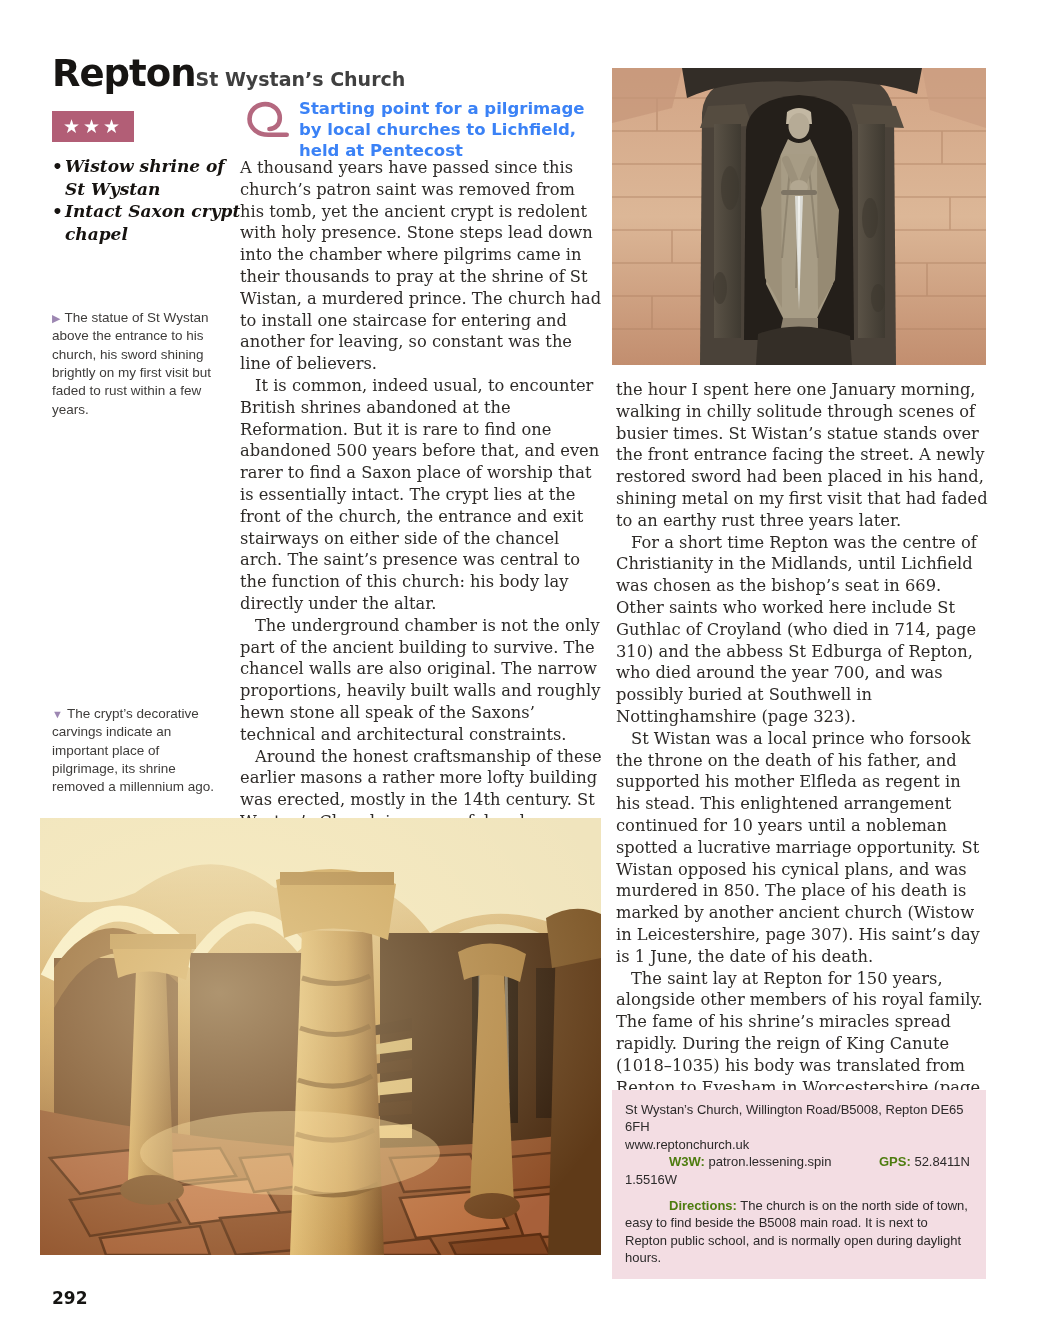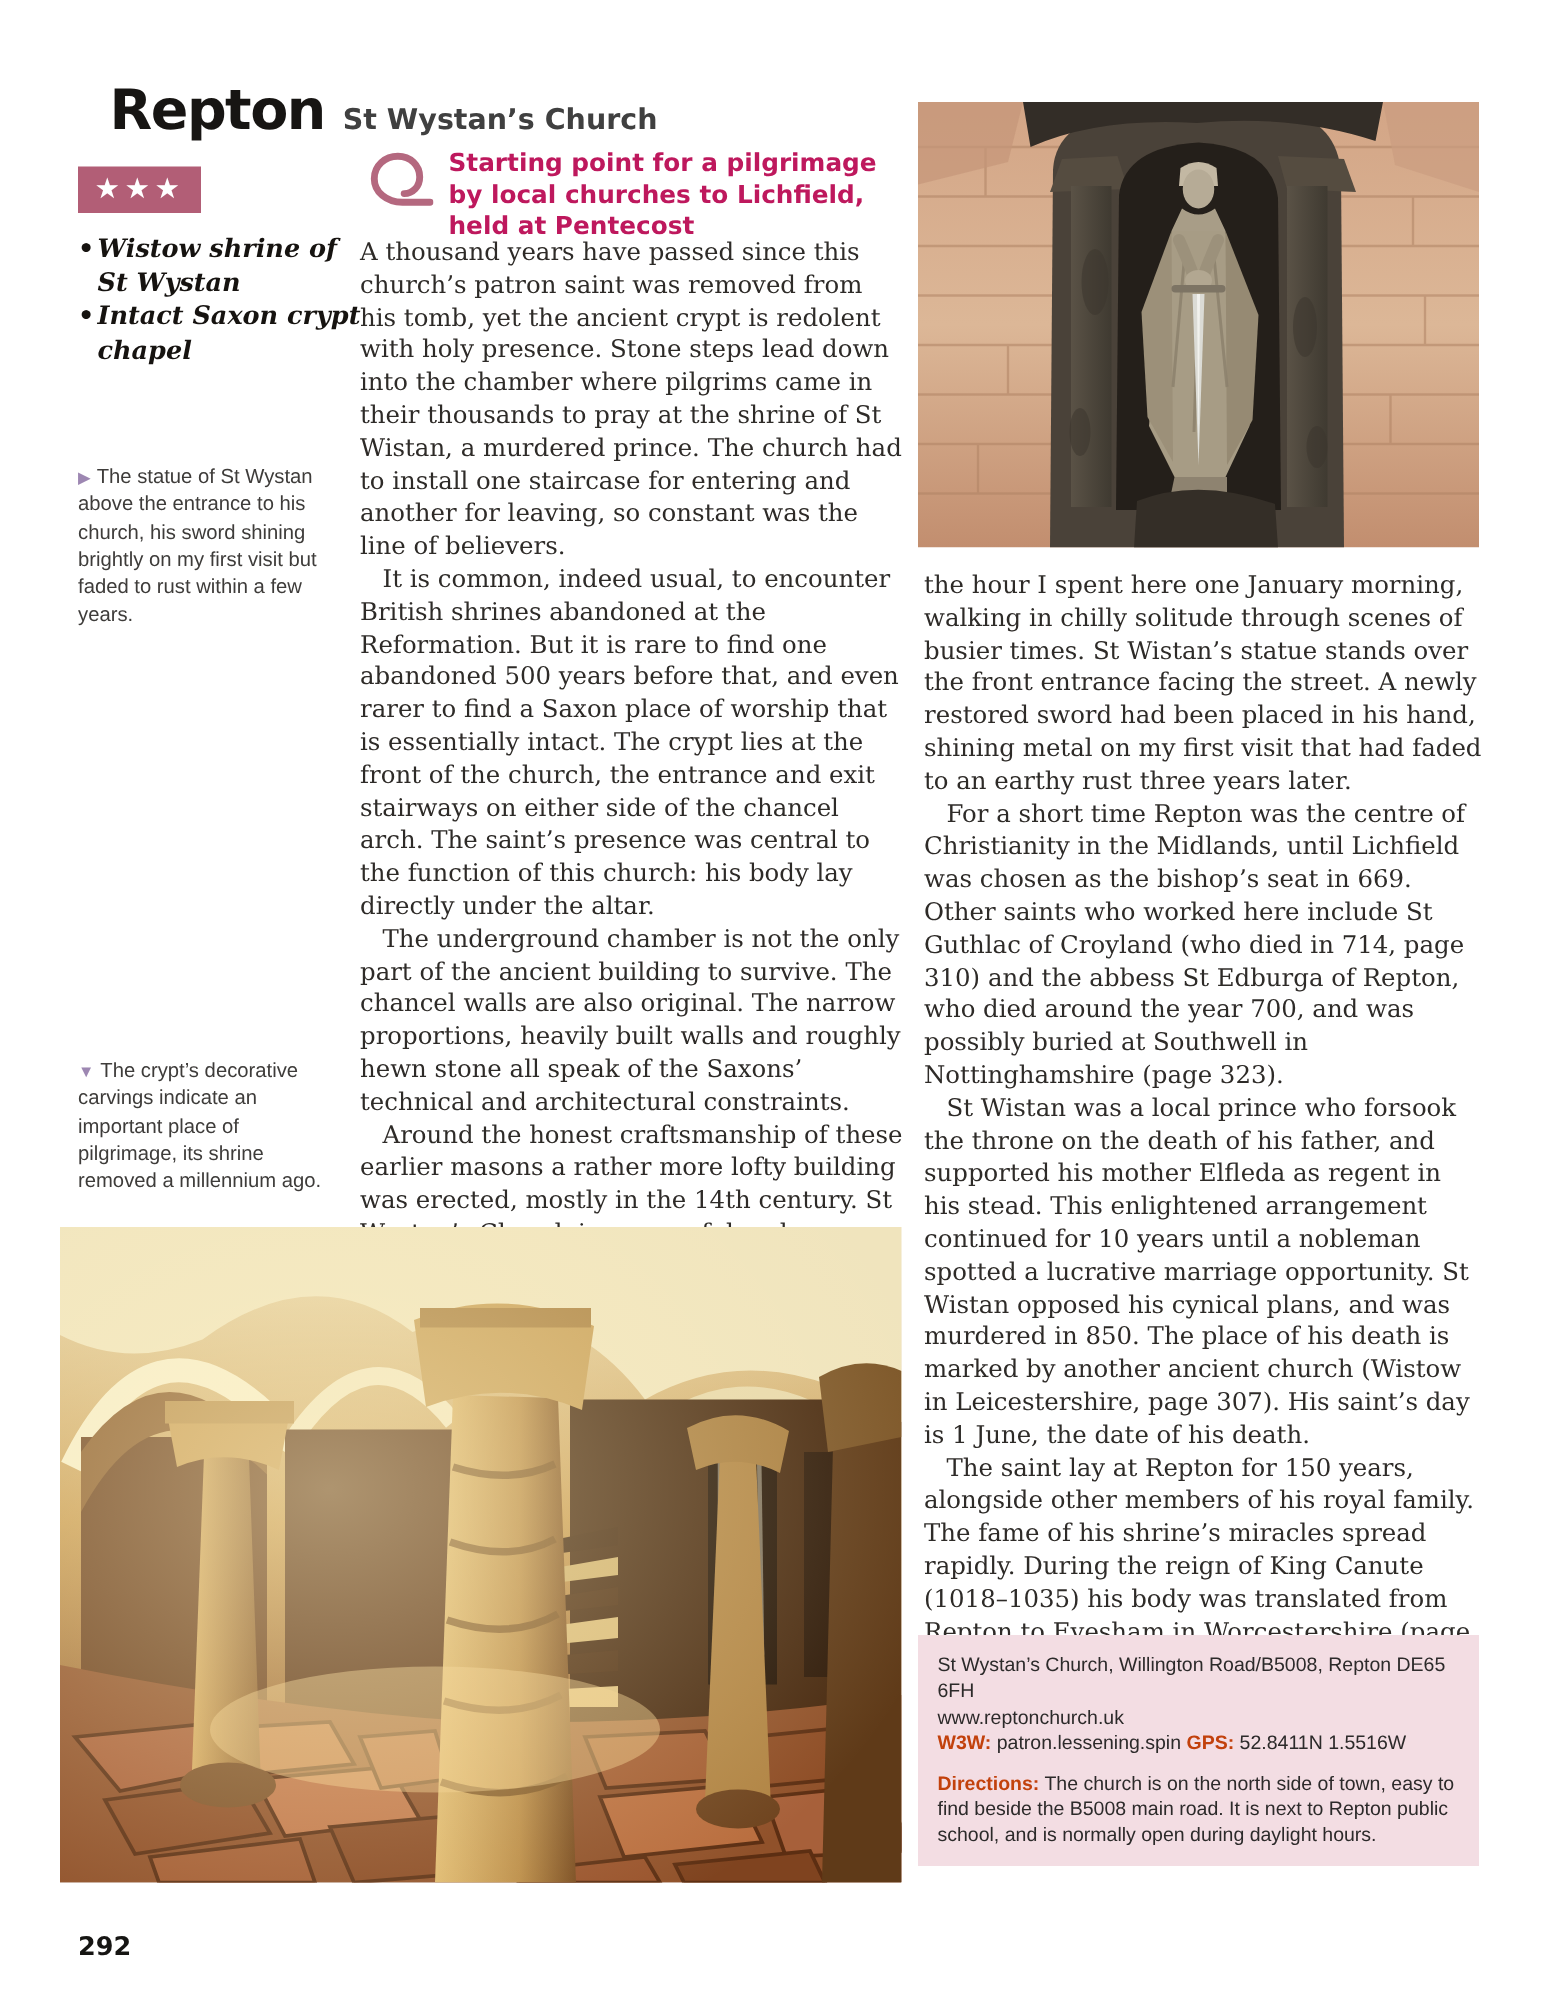--- a/index.html
+++ b/index.html
@@ -3,33 +3,33 @@
 <meta charset="utf-8">
 <style>
   html,body{margin:0;padding:0;}
   body{
     width:1042px;height:1331px;position:relative;background:#ffffff;
     font-family:"Liberation Sans",sans-serif;color:#2e2b28;overflow:hidden;
   }
   .abs{position:absolute;}
 
   
-  .header{left:52px;top:52px;display:flex;align-items:baseline;gap:12px;margin-left:21px;}
+  .header{left:52px;top:52px;display:flex;align-items:baseline;}
   .title{font-family:"DejaVu Sans",sans-serif;font-weight:bold;font-size:37px;
          letter-spacing:-1px;color:#171513;}
   .subtitle{font-family:"DejaVu Sans",sans-serif;font-weight:bold;font-size:19px;color:#404040;}
 
   .stars-badge{left:52px;top:111px;width:82px;height:31px;background:#b25e76;
     display:flex;align-items:center;justify-content:center;color:#ffffff;
     font-size:19px;letter-spacing:3px;line-height:1;padding-bottom:1px;box-sizing:border-box;}
 
   
   .callout{left:243px;top:98px;width:360px;display:flex;gap:10px;align-items:flex-start;}
   .callout-text{font-family:"DejaVu Sans",sans-serif;font-weight:bold;font-size:16.5px;
-    line-height:1.28;color:#be185d;width:305px;}
+    line-height:1.28;color:#3b82f6;width:305px;}
 
   
   .highlights{left:52px;top:155px;width:190px;font-family:"DejaVu Serif",serif;
     font-weight:bold;font-style:italic;font-size:17px;line-height:1.33;color:#161310;}
   .highlights .item{display:flex;}
   .highlights .bullet{width:13px;flex:0 0 13px;font-style:normal;}
 
   
   .caption{width:172px;font-size:13.5px;line-height:1.36;color:#3e3c3a;}
   .cap-statue{left:52px;top:277px;margin-top:32px;}
@@ -46,21 +46,21 @@
   
   .photo{display:block;}
   .statue-photo{left:612px;top:68px;}
   .crypt-photo{left:40px;top:818px;}
 
   
   .info-box{left:612px;top:1090px;width:374px;box-sizing:border-box;background:#f3dde3;
     padding:11px 13px 12px 13px;font-size:13px;line-height:1.34;color:#2c2a2a;}
   .info-box p{margin:0;}
   .info-box .dir{margin-top:9px;}
-  .info-box b{color:#c2410c;}
+  .info-box b{color:#4d7c0f;margin-left:44px;}
 
   
   .footer{left:52px;top:1288px;display:flex;align-items:flex-start;gap:9px;
     font-family:"DejaVu Sans",sans-serif;font-weight:bold;font-size:17px;}
   .footer .pagenum{color:#161513;}
   .footer .book{color:#7f1d1d;margin-top:48px;}
 </style>
 </head>
 <body>
 

